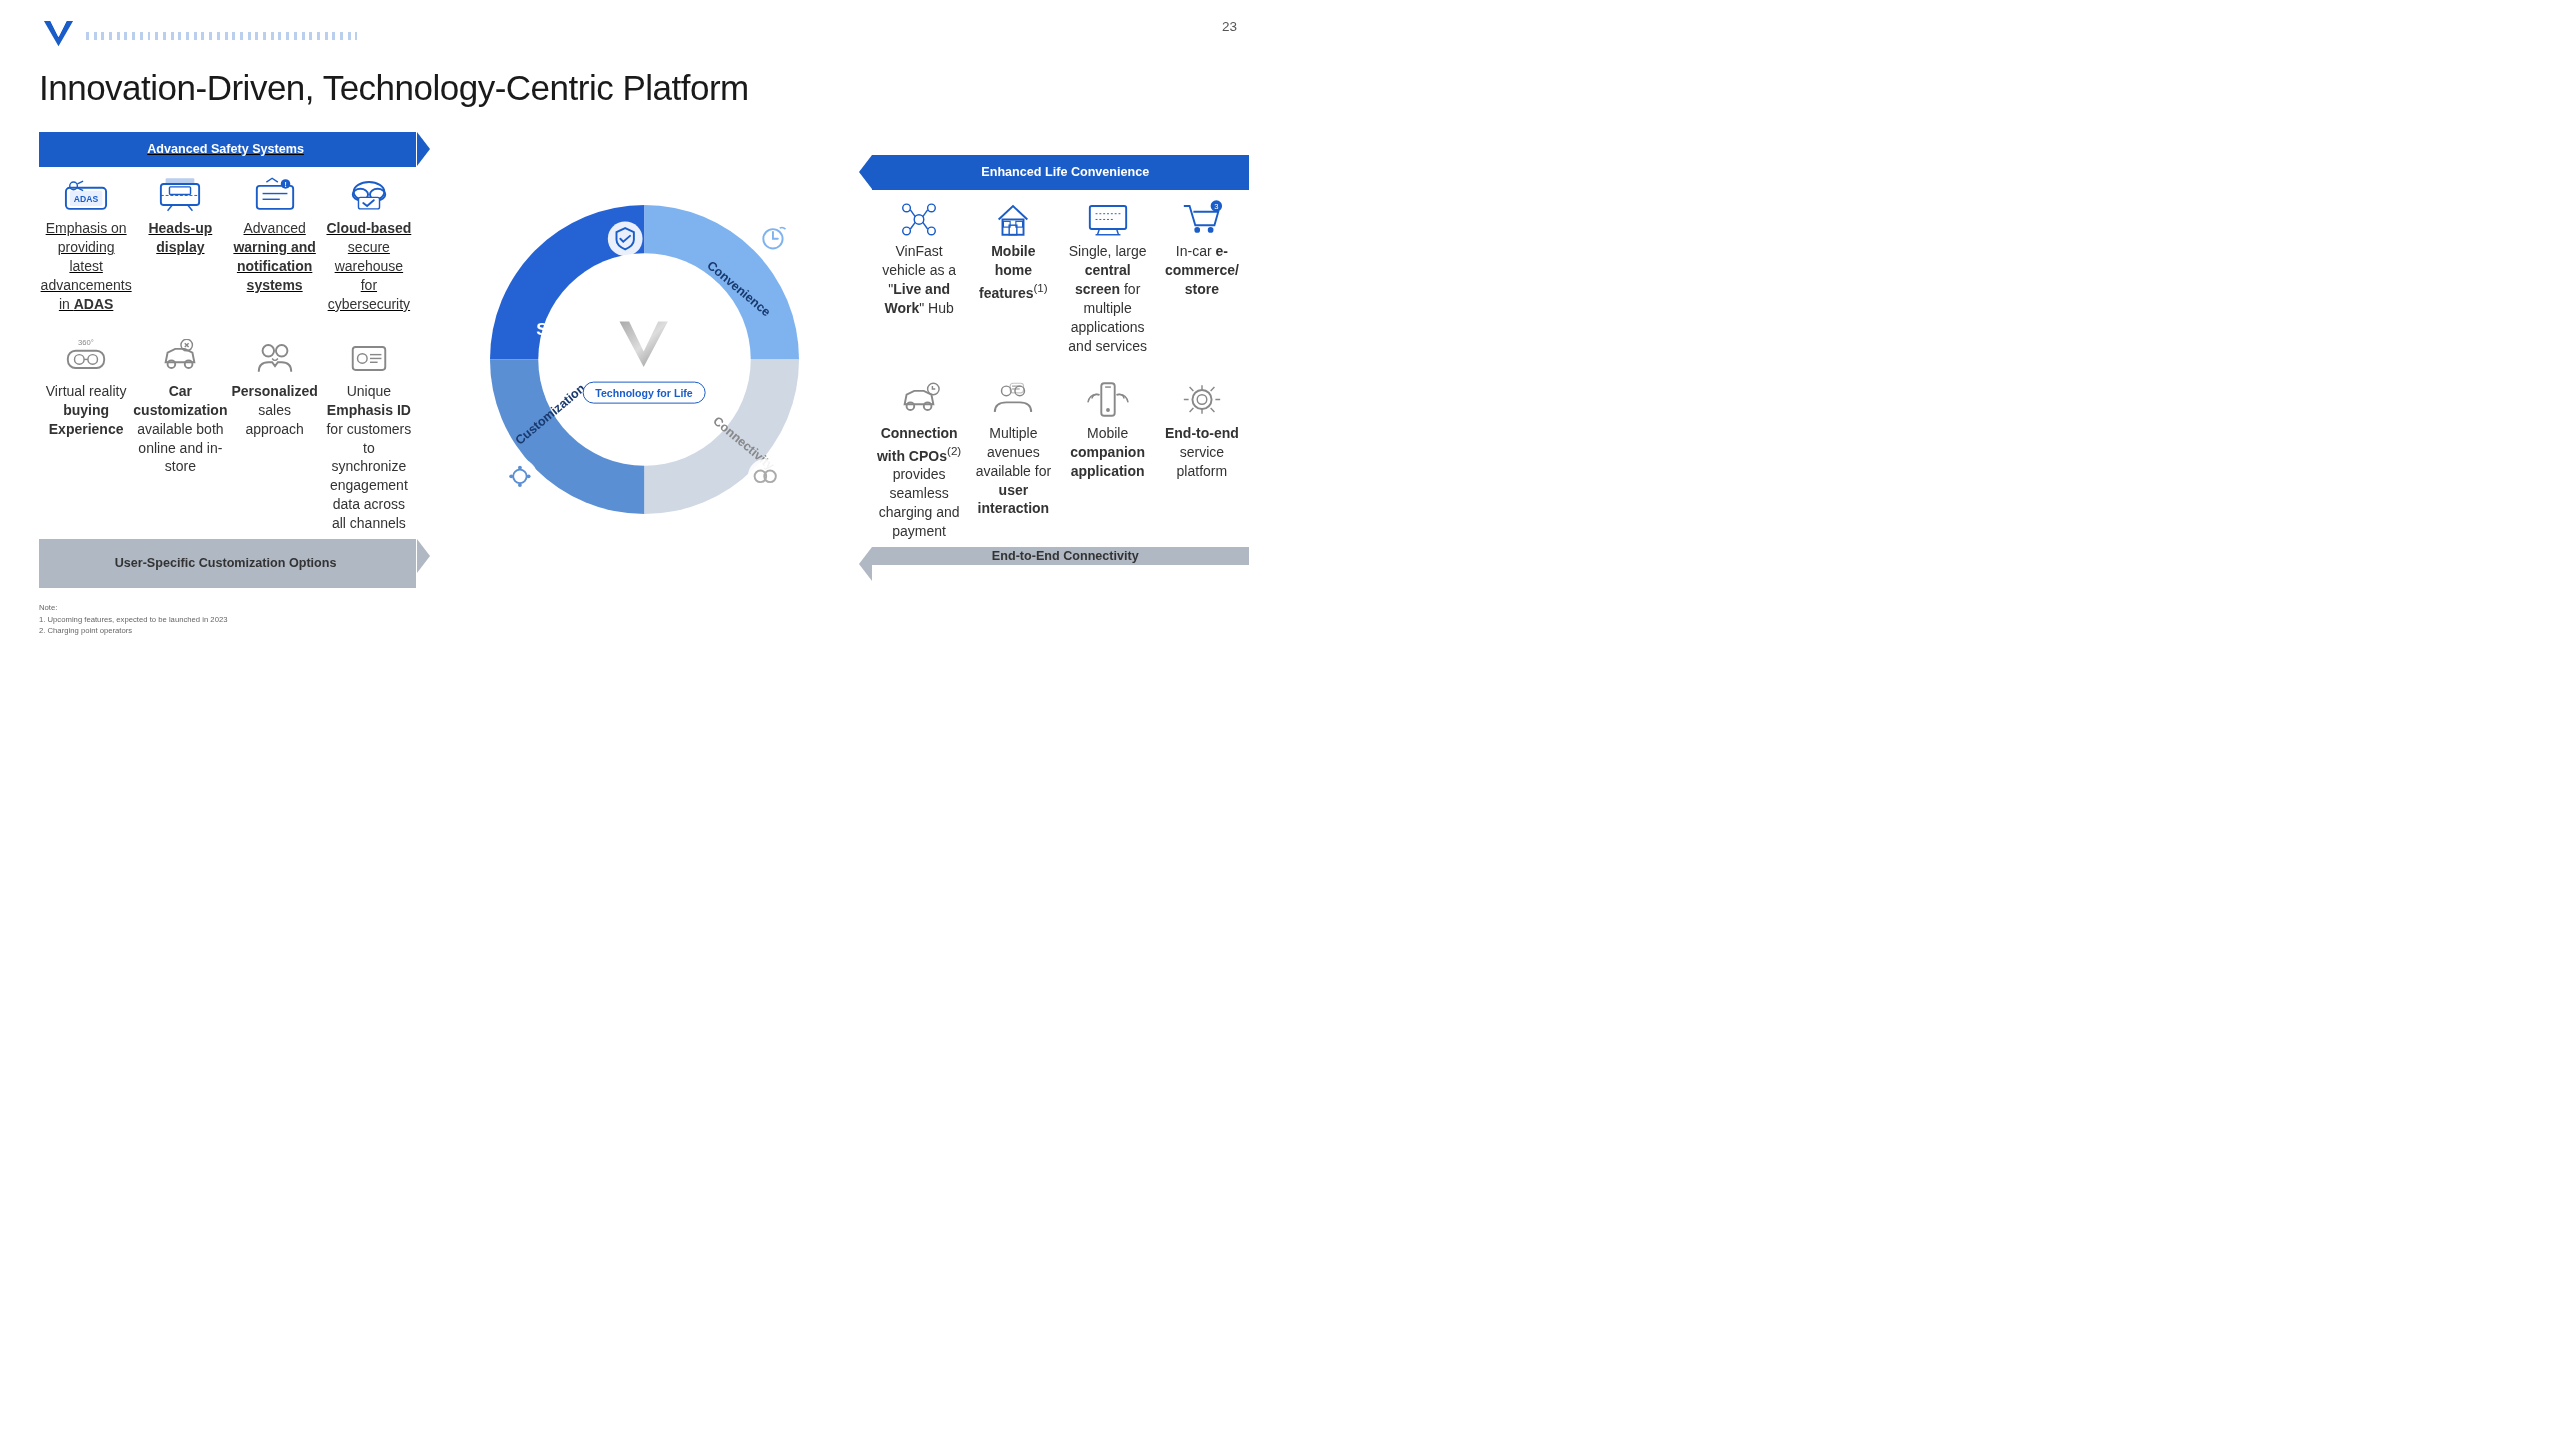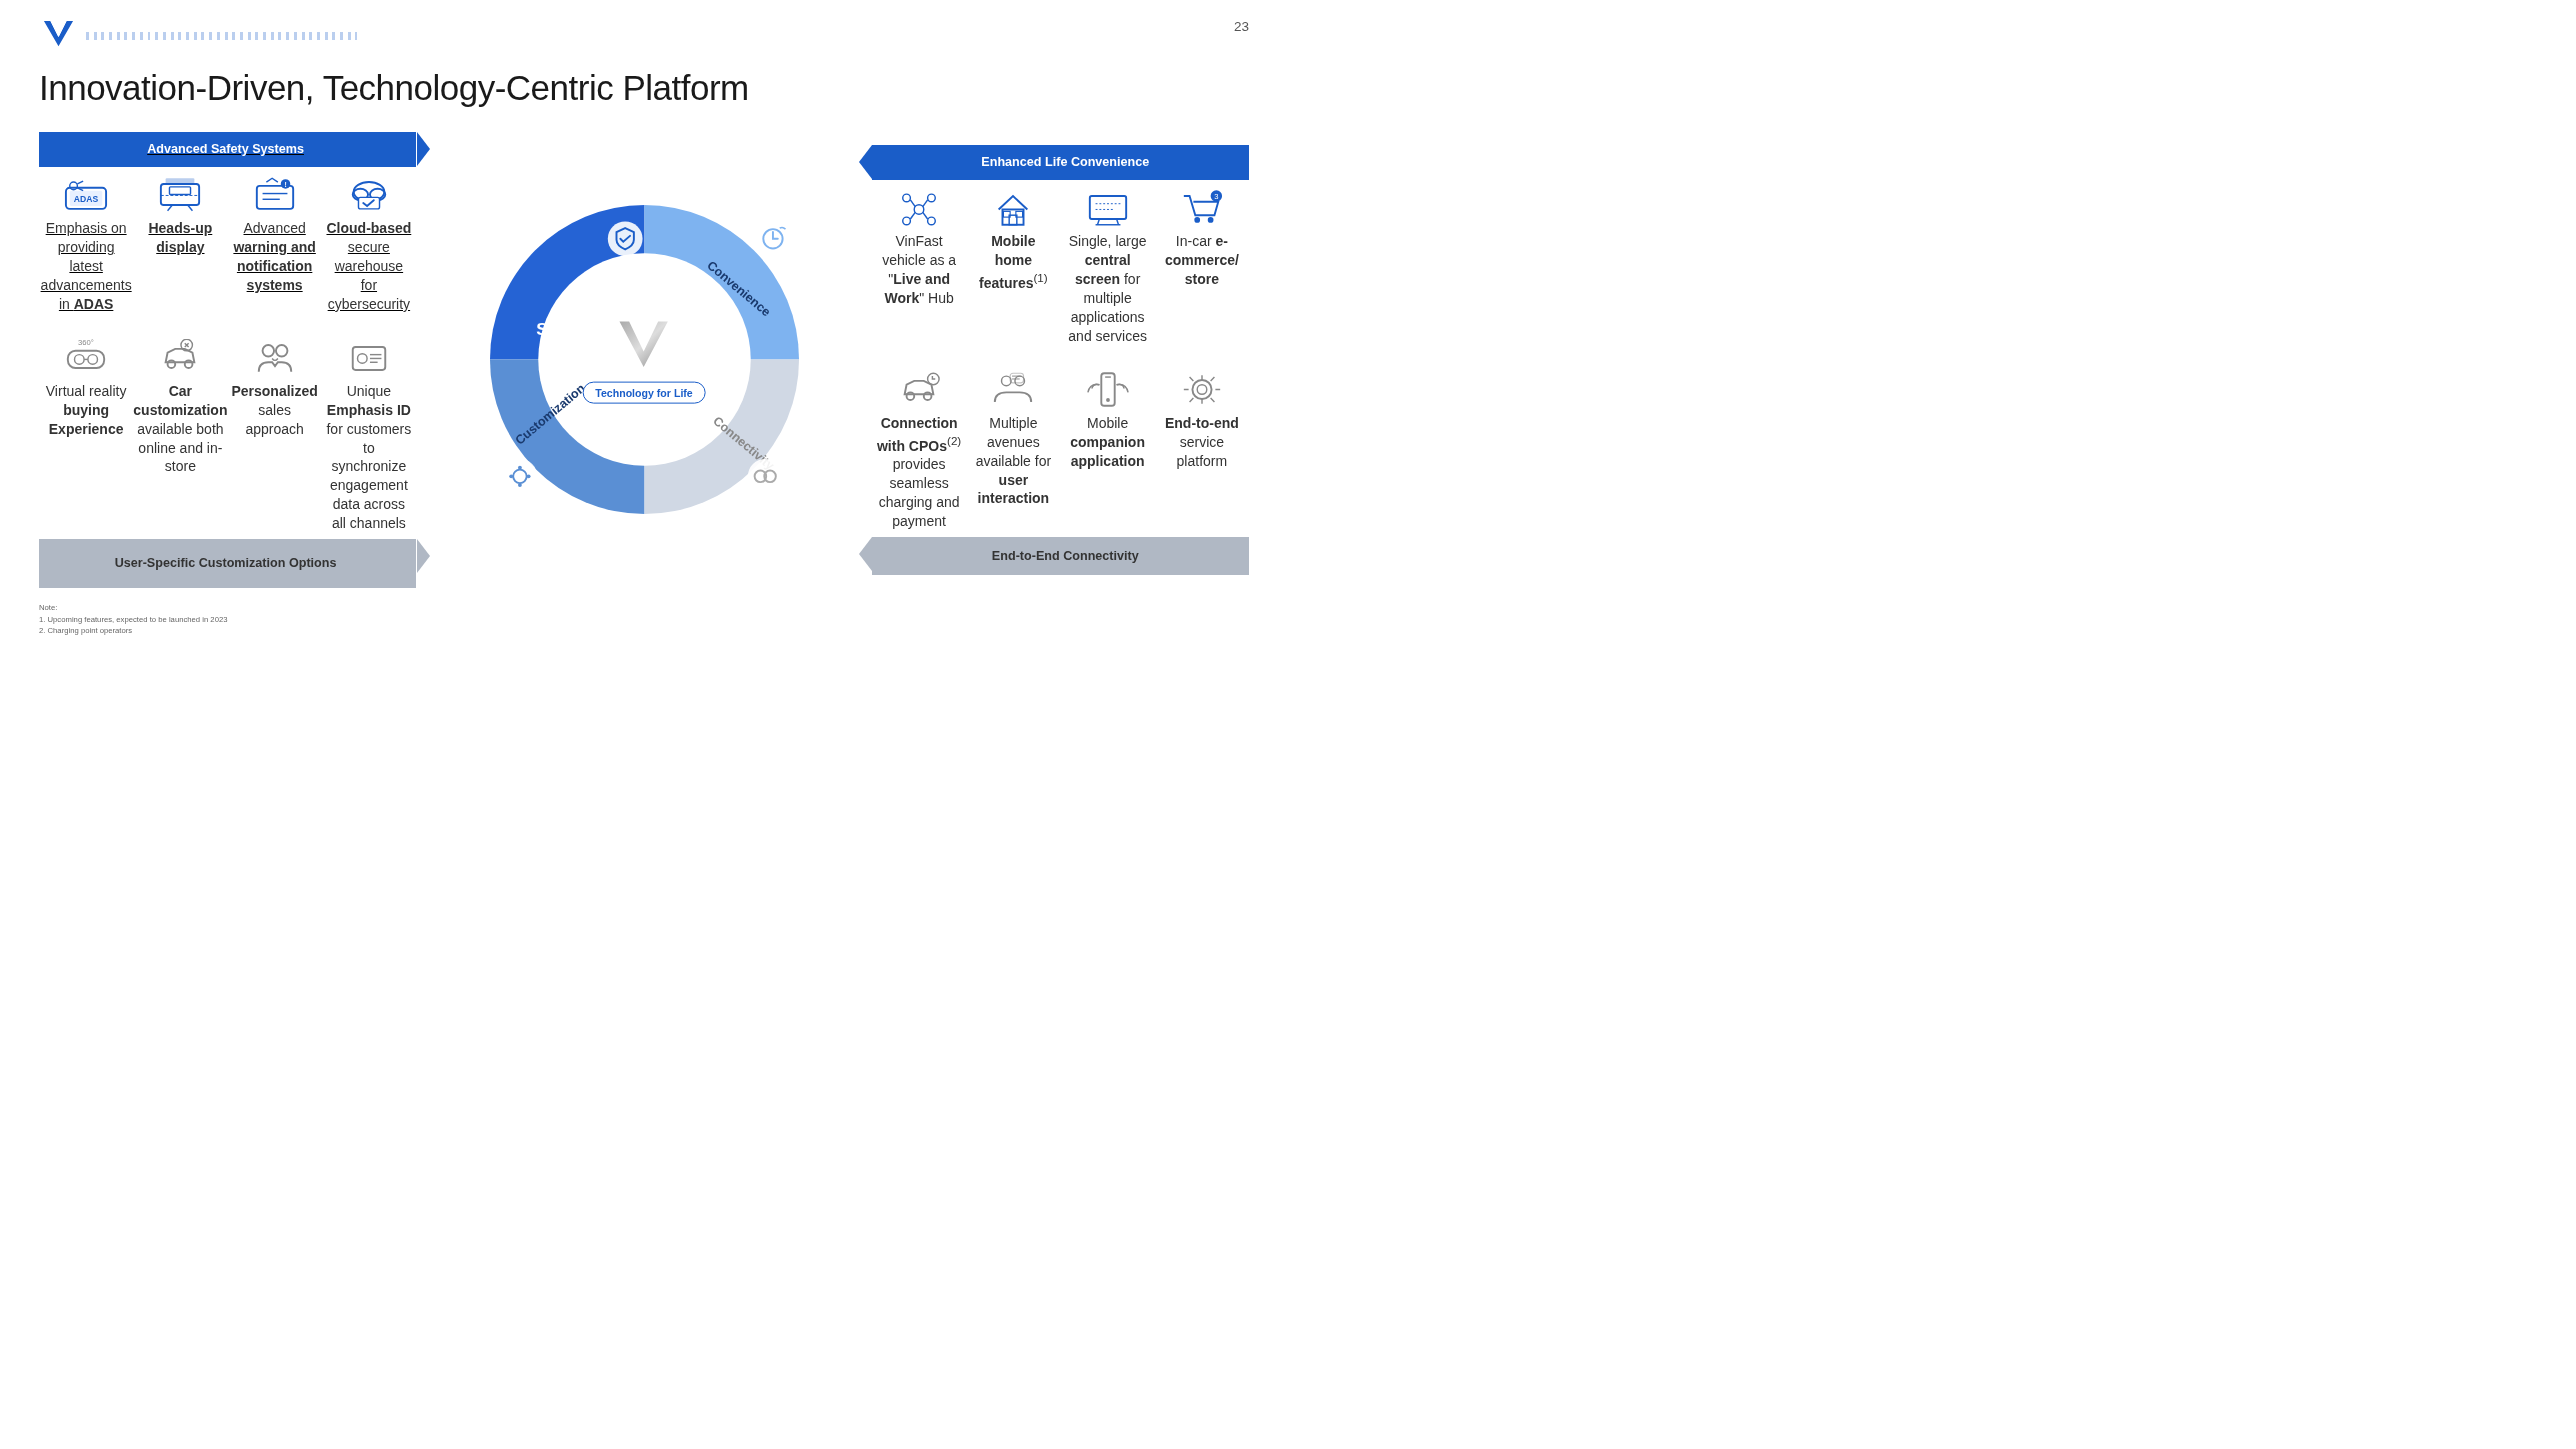--- a/index.html
+++ b/index.html
@@ -41,21 +41,21 @@
     .logo-dots {
       width: 271px;
       height: 7.7px;
       margin-left: 7.7px;
       background: repeating-linear-gradient(90deg, #1a5dc8 0, #1a5dc8 2.9px, transparent 2.9px, transparent 7.7px);
       opacity: 0.3;
     }
 
     .page-number {
       position: absolute;
-      right: 0;
+      right: 12px;
       top: 0;
       font-size: 13.5px;
       color: #555;
     }
 
     
     .main-title {
       font-size: 35px;
       font-weight: 300;
       color: #1a1a1a;
@@ -209,21 +209,21 @@
       top: 0;
       border-top: 17.4px solid transparent;
       border-bottom: 17.4px solid transparent;
       border-left: 13.5px solid #b0b8c4;
     }
 
     .arrow-banner-gray-right {
       background: #b0b8c4;
       position: relative;
       padding: 0 9.7px 0 19.3px;
-      height: 38px;
+      height: 18px;
       display: flex;
       align-items: center;
       justify-content: center;
     }
     .arrow-banner-gray-right::before {
       content: '';
       position: absolute;
       left: -13.5px;
       top: 0;
       border-top: 17.4px solid transparent;

